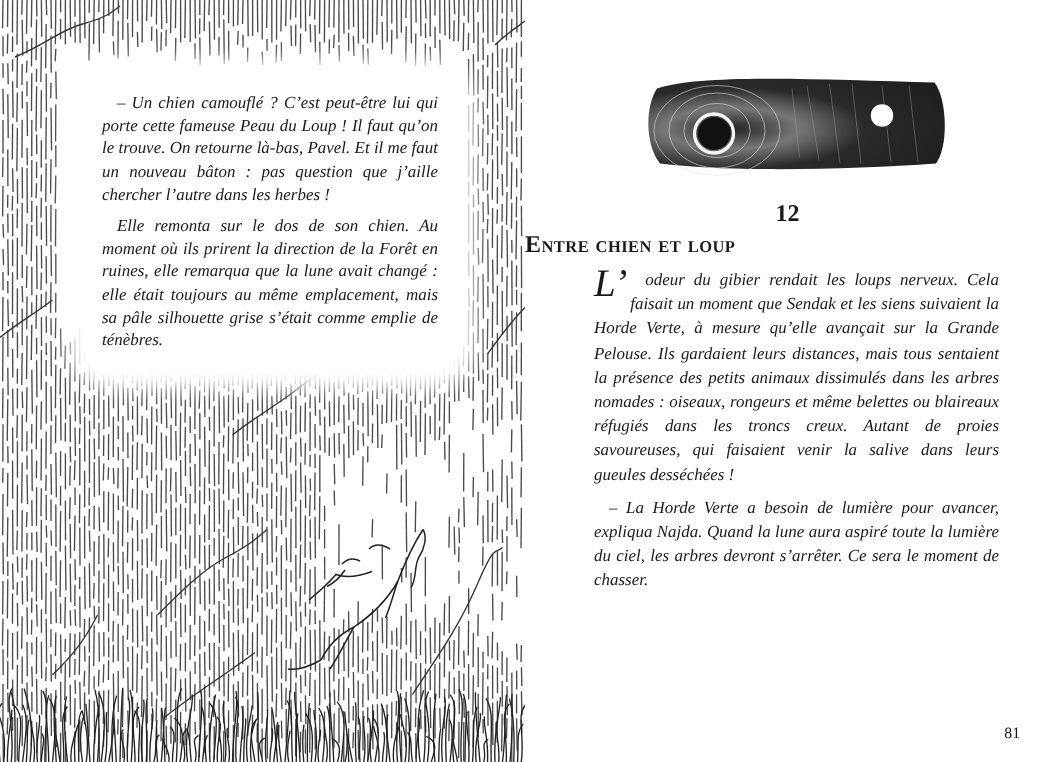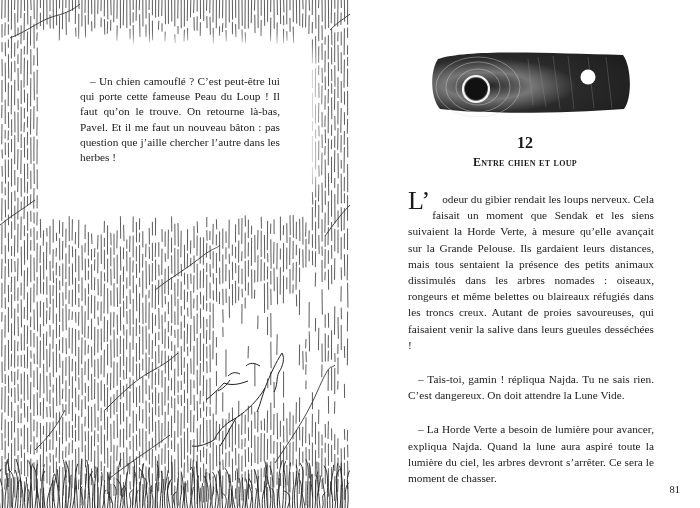--- a/index.html
+++ b/index.html
@@ -4,26 +4,26 @@
 <style>
   html, body { margin:0; padding:0; background:#fff; }
   body { width:700px; height:508px; position:relative; overflow:hidden;
          font-family:"Liberation Serif","DejaVu Serif",serif; color:#1a1a1a; }
   .spread { position:absolute; inset:0; }
   .page-left { position:absolute; left:0; top:0; width:350px; height:508px; overflow:hidden; background:#fff; }
   .page-right { position:absolute; left:350px; top:0; width:350px; height:508px; background:#fff; }
   .illus { position:absolute; left:0; top:0; width:350px; height:508px; }
   .textbox { position:absolute; left:56px; top:50px; width:236px; padding:6px 8px 8px 6px;
              background:#fff; border-radius:18px; box-shadow:0 0 12px 10px #fff; }
-  .para { font-size:11.3px; line-height:15.2px; text-align:justify; margin:18px; text-indent:10px; hyphens:auto; }
+  .para { font-size:11.3px; line-height:15.2px; text-align:justify; margin:6px; text-indent:10px; hyphens:auto;font-style:italic; }
   .chapter-art { position:absolute; left:428px; top:47px; width:205px; height:70px; }
   .chap-num { position:absolute; left:350px; width:350px; top:134px; text-align:center;
               font-size:16px; font-weight:bold; }
-  .chap-title { position:absolute; left:350px; width:350px; top:155px; text-align:center;
-                font-size:12px; font-weight:bold; font-variant:small-caps; letter-spacing:0.3px; }
+  .chap-title { position:absolute; left:350px; width:350px; top:155px; text-align:left;
+                font-size:16px; font-weight:bold; font-variant:small-caps; letter-spacing:0.3px; }
   .body-text { position:absolute; left:390px; top:173px; width:282px; }
   .body-text .para { font-size:11.3px; line-height:16.2px; }
   .dropcap { font-size:26px; line-height:18px; float:left; margin:1px 2px 0 -10px; }
   .folio { position:absolute; right:20px; top:484px; font-size:10.5px; }
 </style>
 </head>
 <body>
 
 <div class="spread">
 
@@ -1663,20 +1663,21 @@
           <path d="M337.5 508 C338.4272119341564 488.6343128429355,332.9435442386831 477.01490054869686,339.5145404663923 469.26862568587103"></path>
           <path d="M340 508 C342.3106481481482 485.33745927640604,341.01058813443075 471.7399348422497,341.2747599451303 462.6749185528121"></path>
           <path d="M342.5 508 C343.3545781893004 486.86570859053495,341.9994427297668 474.185133744856,339.6440329218107 465.73141718106996"></path>
           <path d="M345 508 C345.92937242798354 495.3795546124829,343.93479938271605 487.80728737997254,348.7458161865569 482.7591092249657"></path>
           <path d="M347.5 508 C350.1831790123457 488.40986153978054,343.35986796982166 476.65577846364886,351.29615912208504 468.8197230795611"></path>
         </g>
     </svg>
 
     <div class="textbox">
       <p class="para">– Un chien camouflé ? C’est peut-être lui qui porte cette fameuse Peau du Loup ! Il faut qu’on le trouve. On retourne là-bas, Pavel. Et il me faut un nouveau bâton : pas question que j’aille chercher l’autre dans les herbes !</p>
+      <p class="para">Elle remonta sur le dos de son chien. Au moment où ils prirent la direction de la Forêt en ruines, elle remarqua que la lune avait changé : elle était toujours au même emplacement, mais sa pâle silhouette grise s’était comme emplie de ténèbres.</p>
     </div>
   </div>
 
   <div class="page-right"></div>
 
   <svg class="chapter-art" viewBox="0 0 205 70" xmlns="http://www.w3.org/2000/svg">
     <defs>
       <radialGradient id="sky" cx="0.28" cy="0.55" r="0.9">
         <stop offset="0" stop-color="#222"></stop>
         <stop offset="0.25" stop-color="#777"></stop>
@@ -1701,18 +1702,17 @@
     <circle cx="48" cy="42" r="13" fill="none" stroke="#f5f5f5" stroke-width="2.2"></circle>
     <circle cx="48" cy="42" r="11" fill="#111"></circle>
     <circle cx="160" cy="30" r="7.5" fill="#fff"></circle>
   </svg>
 
   <div class="chap-num">12</div>
   <div class="chap-title">Entre chien et loup</div>
 
   <div class="body-text">
     <p class="para"><span class="dropcap">L’</span><span>odeur du gibier rendait les loups nerveux. Cela faisait un moment que Sendak et les siens suivaient la Horde Verte, à mesure qu’elle avançait sur la Grande Pelouse. Ils gardaient leurs distances, mais tous sentaient la présence des petits animaux dissimulés dans les arbres nomades : oiseaux, rongeurs et même belettes ou blaireaux réfugiés dans les troncs creux. Autant de proies savoureuses, qui faisaient venir la salive dans leurs gueules desséchées !</span></p>
-    <p class="para">– Tais-toi, gamin ! répliqua Najda. Tu ne sais rien. C’est dangereux. On doit attendre la Lune Vide.</p>
     <p class="para">– La Horde Verte a besoin de lumière pour avancer, expliqua Najda. Quand la lune aura aspiré toute la lumière du ciel, les arbres devront s’arrêter. Ce sera le moment de chasser.</p>
   </div>
 
   <div class="folio">81</div>
 </div>
 
 </body></html>

